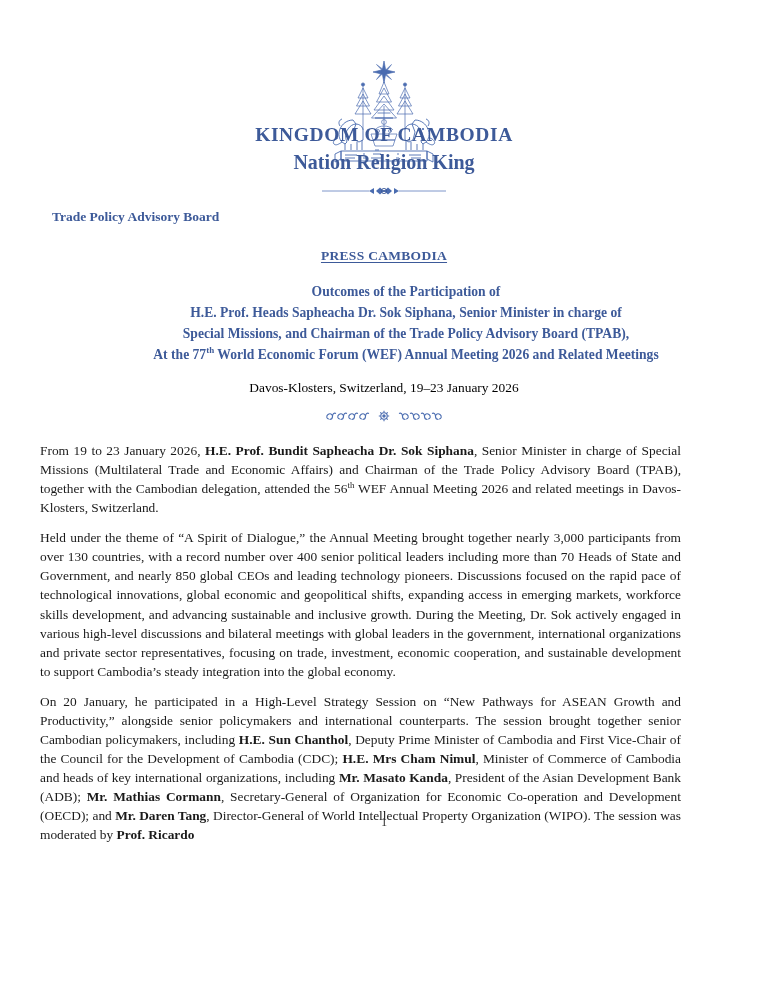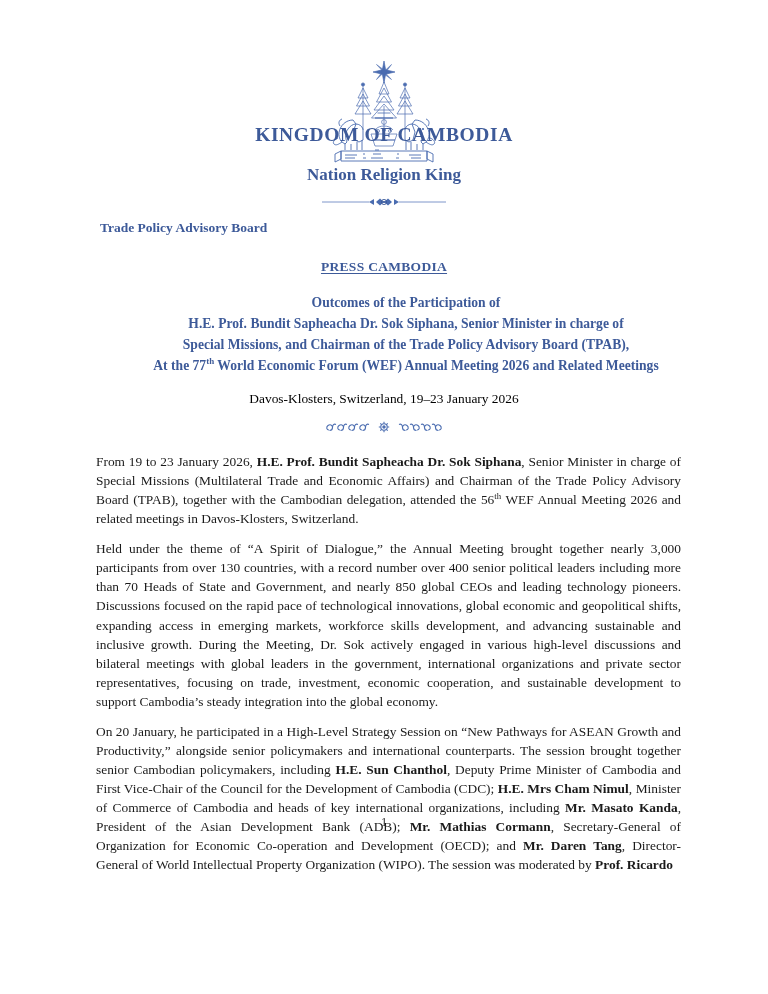--- a/index.html
+++ b/index.html
@@ -45,39 +45,39 @@
     color: #3d5a99;
     font-weight: bold;
     font-size: 19.5px;
     letter-spacing: 0.6px;
     margin-top: 6px;
   }
   .kingdom-sub {
     text-align: center;
     color: #3d5a99;
     font-weight: bold;
-    font-size: 17px;
-    margin-top: 19px;
+    font-size: 20px;
+    margin-top: 5px;
   }
 
   .divider-rule {
     width: 100%;
     text-align: center;
     margin-top: 7px;
     height: 14px;
   }
   .divider-rule svg { display: inline-block; vertical-align: middle; }
 
   
   .org-line {
     color: #3d5a99;
     font-weight: bold;
     font-size: 13.5px;
     margin-top: 14px;
-    padding-left: 100px;
+    padding-left: 52px;
   }
 
   
   .press-release {
     text-align: center;
     color: #3d5a99;
     font-weight: bold;
     font-size: 13.5px;
     margin-top: 23px;
     letter-spacing: 0.3px;
@@ -110,21 +110,21 @@
   .khmer-divider {
     text-align: center;
     margin-top: 9px;
     height: 18px;
   }
   .khmer-divider svg { display: inline-block; vertical-align: middle; }
 
   
   .body-area {
     margin-top: 18px;
-    padding-left: 96px;
+    padding-left: 40px;
     padding-right: 87px;
   }
   .body-area p {
     text-align: justify;
     font-size: 13.4px;
     line-height: 1.42;
     margin: 0 0 11px 0;
     color: #1a1a1a;
     hyphens: none;
   }
@@ -242,21 +242,21 @@
       <circle cx="70" cy="6" r="1.1" fill="#3d5a99"></circle>
     </svg>
   </div>
 
   <div class="org-line">Trade Policy Advisory Board</div>
 
   <div class="press-release"><span>PRESS CAMBODIA</span></div>
 
   <div class="title-block">
     <div>Outcomes of the Participation of</div>
-    <div>H.E. Prof. Bundit Sapheacha Dr. Sok Siphana, Senior Minister in charge of</div>
+    <div>H.E. Prof. Heads Sapheacha Dr. Sok Siphana, Senior Minister in charge of</div>
     <div>Special Missions, and Chairman of the Trade Policy Advisory Board (TPAB),</div>
     <div><span>At the 77</span><sup>th</sup><span> World Economic Forum (WEF) Annual Meeting 2026 and Related Meetings</span></div>
   </div>
 
   <div class="event-line">Davos-Klosters, Switzerland, 19–23 January 2026</div>
 
   <div class="khmer-divider">
     <svg viewBox="0 0 118 16" width="118" height="16" xmlns="http://www.w3.org/2000/svg">
       <g fill="none" stroke="#4a6cb0" stroke-width="1.1">
 

